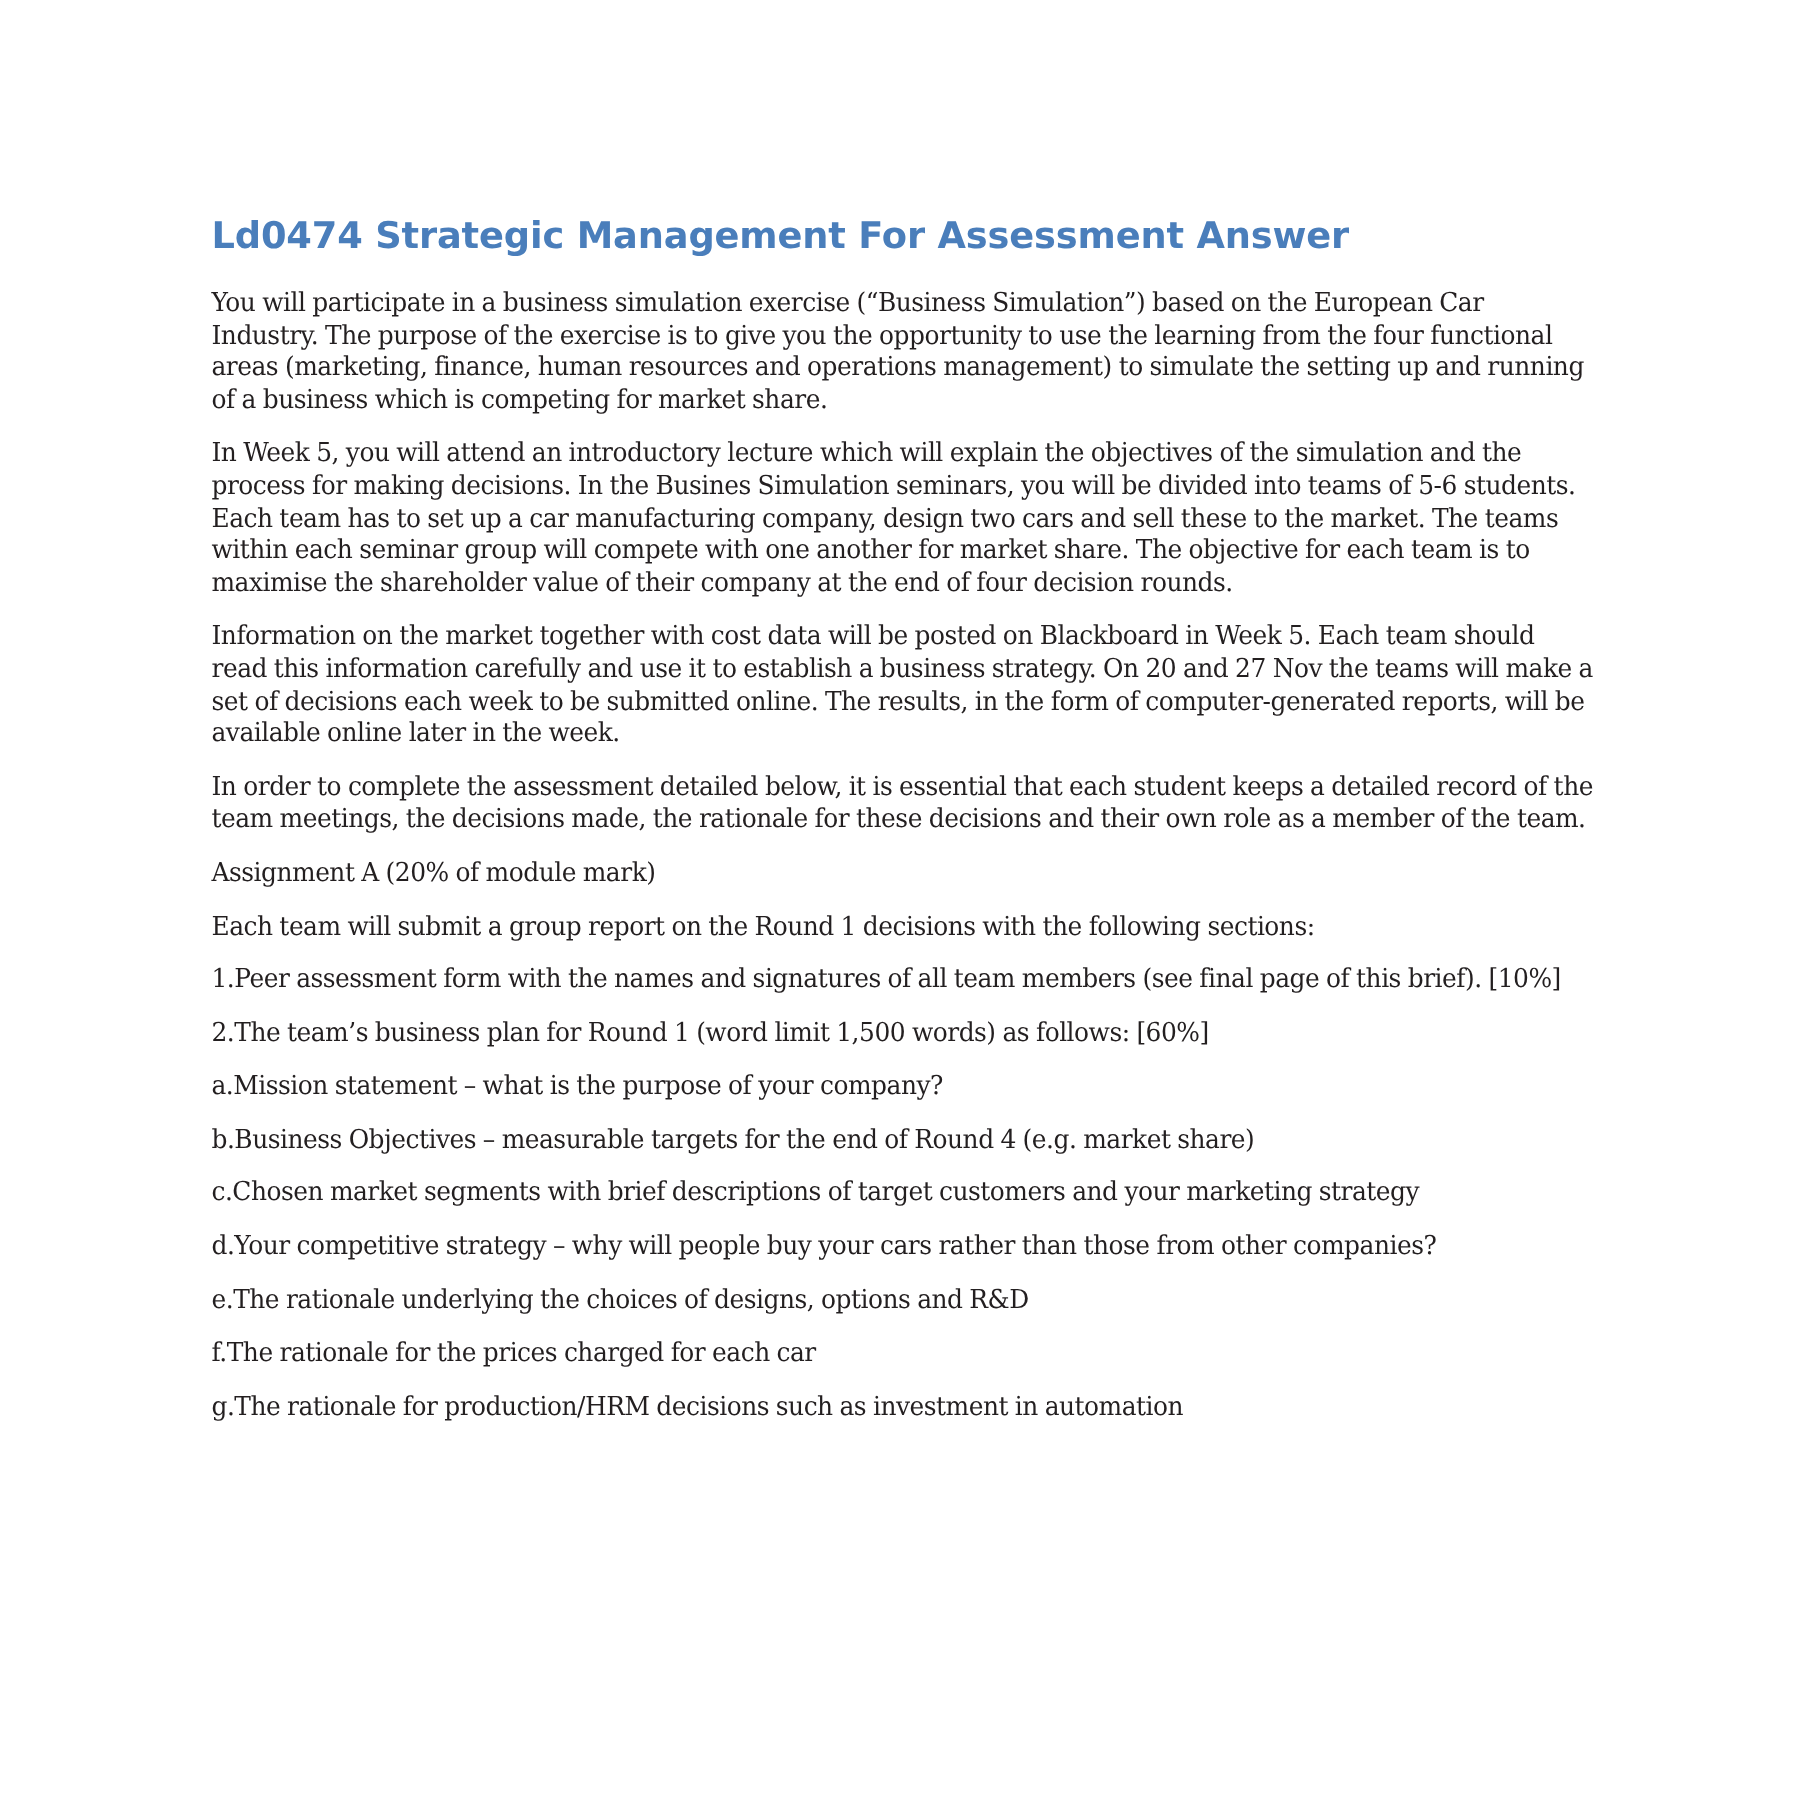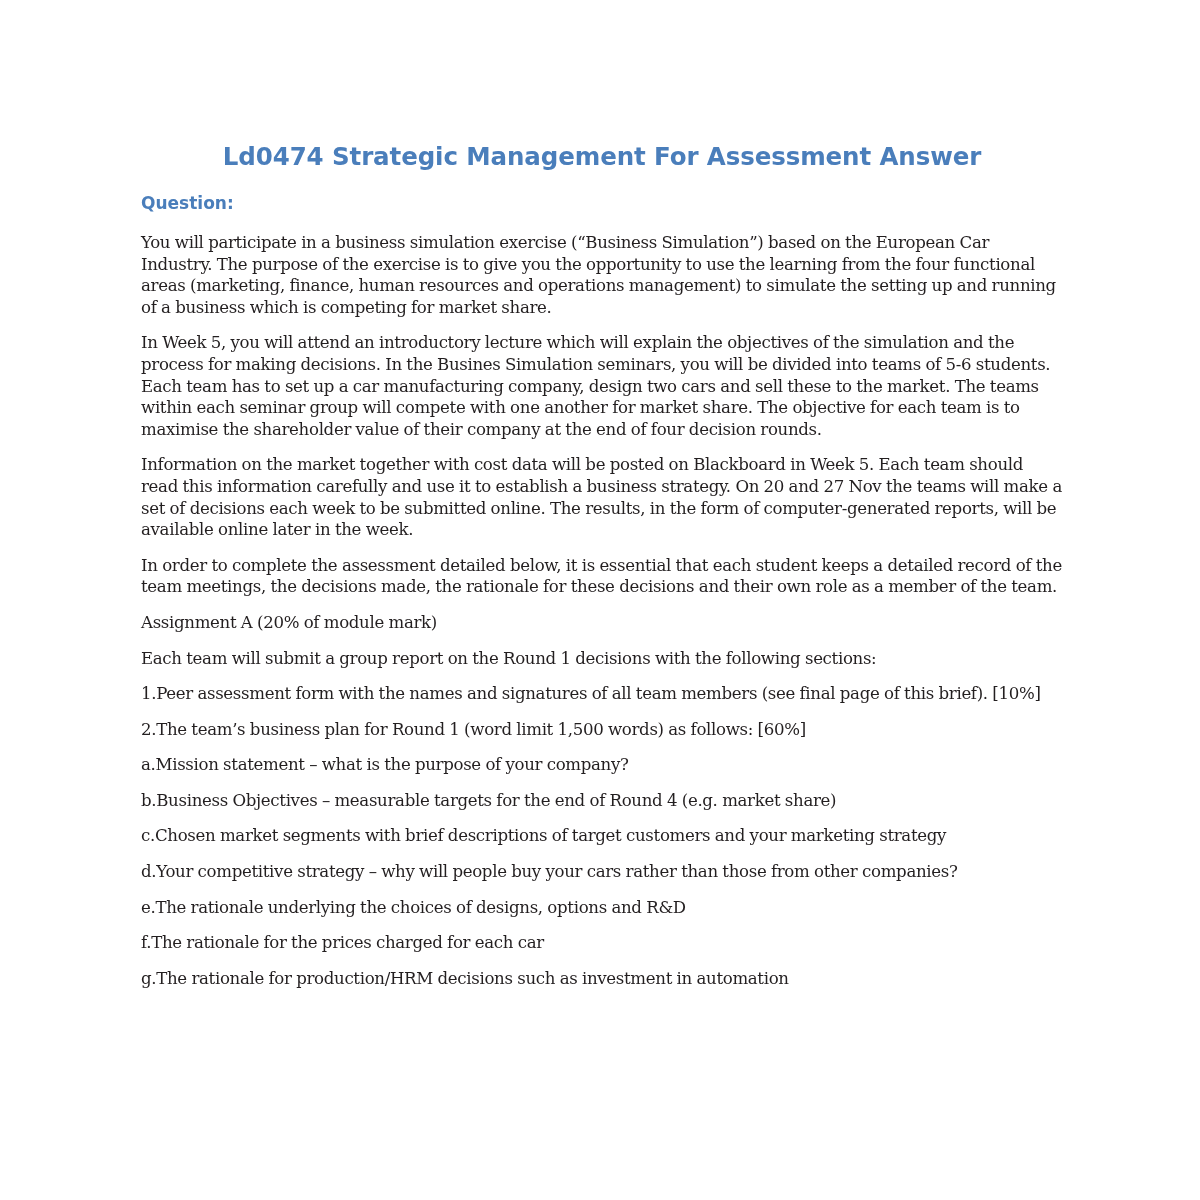--- a/index.html
+++ b/index.html
@@ -33,21 +33,20 @@
 
   .doc-title {
     font-family: "DejaVu Sans", "Liberation Sans", sans-serif;
     font-weight: bold;
     font-size: 24.5px;
     line-height: 30px;
     color: #4a7ebb;
     letter-spacing: -0.1px;
     margin: 0 0 20px 0;
     white-space: nowrap;
-    text-align: center;
   }
 
   .section-heading {
     font-family: "DejaVu Sans", "Liberation Sans", sans-serif;
     font-weight: bold;
     font-size: 17px;
     line-height: 22px;
     color: #4a7ebb;
     margin: 0 0 18px 0;
   }
@@ -71,21 +70,20 @@
   }
 </style>
 </head>
 <body>
 
 <div class="page">
   <div class="content">
 
     <h1 class="doc-title">Ld0474 Strategic Management For Assessment Answer</h1>
 
-    <h2 class="section-heading">Question:</h2>
 
     <div>
       <p class="para">You will participate in a business simulation exercise (“Business Simulation”) based on the European Car Industry.  The purpose of the exercise is to give you the opportunity to use the learning from the four functional areas (marketing, finance, human resources and operations management) to simulate the setting up and running of a business which is competing for market share.</p>
       <p class="para">In Week 5, you will attend an introductory lecture which will explain the objectives of the simulation and the process for making decisions.  In the Busines Simulation seminars, you will be divided into teams of 5-6 students.  Each team has to set up a car manufacturing company, design two cars and sell these to the market.  The teams within each seminar group will compete with one another for market share.  The objective for each team is to maximise the shareholder value of their company at the end of four decision rounds.</p>
       <p class="para">Information on the market together with cost data will be posted on Blackboard in Week 5.  Each team should read this information carefully and use it to establish a business strategy.  On 20 and 27 Nov the teams will make a set of decisions each week to be submitted online.  The results, in the form of computer-generated reports, will be available online later in the week.</p>
       <p class="para">In order to complete the assessment detailed below, it is essential that each student keeps a detailed record of the team meetings, the decisions made, the rationale for these decisions and their own role as a member of the team.</p>
       <p class="para">Assignment A (20% of module mark)</p>
       <p class="para">Each team will submit a group report on the Round 1 decisions with the following sections:</p>
       <p class="para">1.Peer assessment form with the names and signatures of all team members (see final page of this brief).  [10%]</p>
       <p class="para">2.The team’s business plan for Round 1 (word limit 1,500 words) as follows: [60%]</p>

